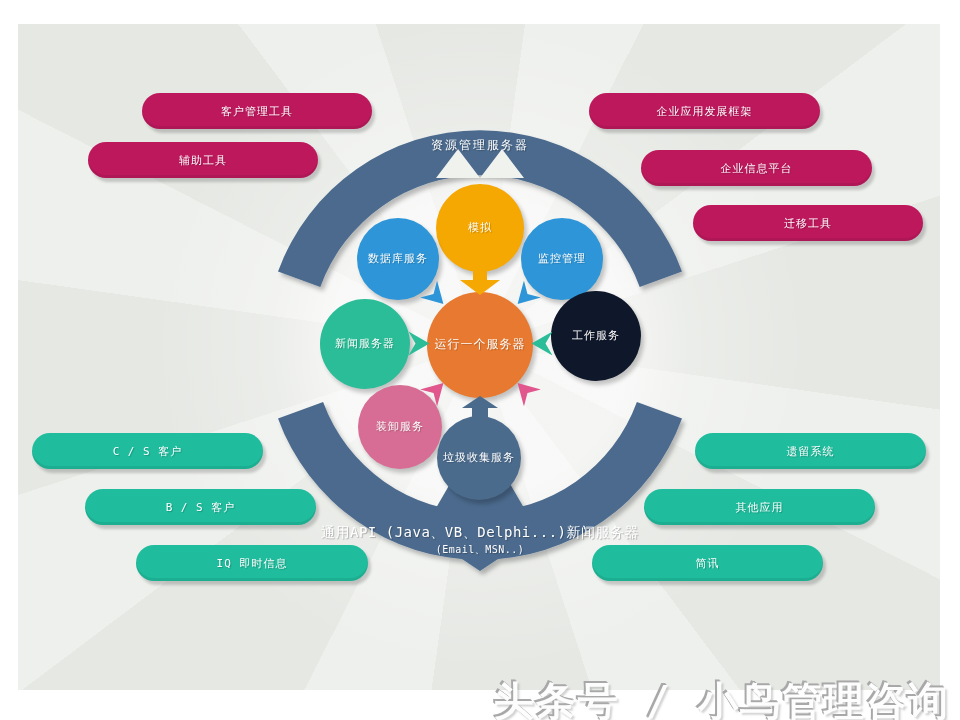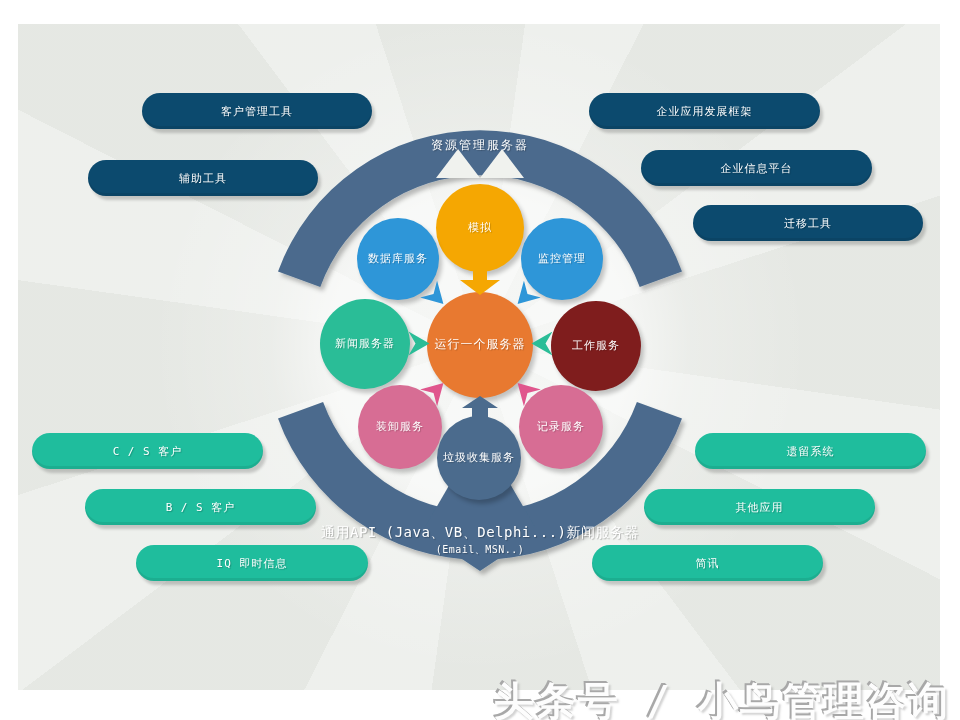--- a/index.html
+++ b/index.html
@@ -16,21 +16,21 @@
   .arc-label.top{top:137px;font-size:12px;letter-spacing:2px;}
   .arc-label.b1{top:524px;font-size:14px;letter-spacing:0.5px;}
   .arc-label.b2{top:543px;font-size:10px;letter-spacing:0.5px;}
   .circle{position:absolute;border-radius:50%;display:flex;align-items:center;justify-content:center;
           color:#ffffff;font-size:11px;letter-spacing:1px;text-align:center;line-height:1.3;
           box-shadow:3px 4px 4px rgba(0,0,0,0.22);text-shadow:1px 1px 1px rgba(0,0,0,0.2);}
   .hub{font-size:12px;}
   .pill{position:absolute;height:36px;border-radius:19px;display:flex;align-items:center;justify-content:center;
         color:#ffffff;font-size:11px;letter-spacing:1px;text-shadow:1px 1px 1px rgba(0,0,0,0.22);
         box-shadow:3px 4px 3px rgba(0,0,0,0.18), inset 0 -3px 0 rgba(0,0,0,0.08);}
-  .teal{background:#0c4a6e;text-align:center;}
+  .teal{background:#be185d;text-align:center;}
   .grn{background:#1FBD9D;}
   .arrow{position:absolute;pointer-events:none;}
   .watermark{position:absolute;right:10px;top:674px;font-size:40px;font-weight:700;letter-spacing:2px;
              color:#fdfdfd;text-shadow:-2px -2px 0 #A8A8A8,-1px -1px 0 #A8A8A8,2px 2px 2px rgba(130,130,130,0.35);}
 </style>
 </head>
 <body>
 
 <div class="stage">
 
@@ -52,23 +52,22 @@
   </svg>
 
   <div class="arc-label top">资源管理服务器</div>
   <div class="arc-label b1">通用API (Java、VB、Delphi...)新闻服务器</div>
   <div class="arc-label b2">(Email、MSN..)</div>
 
   <div class="circle" style="left:436px;top:184px;width:88px;height:88px;background:#F5A702;">模拟</div>
   <div class="circle" style="left:357px;top:218px;width:82px;height:82px;background:#2E96D8;">数据库服务</div>
   <div class="circle" style="left:521px;top:218px;width:82px;height:82px;background:#2E96D8;">监控管理</div>
   <div class="circle" style="left:320px;top:299px;width:90px;height:90px;background:#2ABD97;">新闻服务器</div>
-  <div class="circle" style="left:551px;top:301px;width:90px;height:90px;background:#7f1d1d;">工作服务</div>
+  <div class="circle" style="left:551px;top:291px;width:90px;height:90px;background:#0f172a;">工作服务</div>
   <div class="circle" style="left:358px;top:385px;width:84px;height:84px;background:#D76D94;">装卸服务</div>
-  <div class="circle" style="left:519px;top:385px;width:84px;height:84px;background:#D76D94;">记录服务</div>
   <div class="circle" style="left:437px;top:416px;width:84px;height:84px;background:#4B6B8D;">垃圾收集服务</div>
   <div class="circle hub" style="left:427px;top:292px;width:106px;height:106px;background:#E87930;">运行一个服务器</div>
 
   <svg class="arrow" style="left:460px;top:268px;" width="40" height="27" viewBox="0 0 40 27">
     <polygon points="13,0 27,0 27,12 40,12 20,27 0,12 13,12" fill="#F5A702"></polygon>
     </svg>
   <svg class="arrow" style="left:462px;top:396px;" width="36" height="23" viewBox="0 0 36 23">
     <polygon points="18,0 36,12 26,12 26,23 10,23 10,12 0,12" fill="#4B6B8D"></polygon>
     </svg>
   <svg class="arrow" style="left:424px;top:286px;transform:rotate(135deg);" width="24" height="21" viewBox="0 0 24 21">
@@ -84,21 +83,21 @@
     <polygon points="12,0 24,21 12,14 0,21" fill="#2ABD97"></polygon>
     </svg>
   <svg class="arrow" style="left:424px;top:380px;transform:rotate(45deg);" width="24" height="21" viewBox="0 0 24 21">
     <polygon points="12,0 24,21 12,14 0,21" fill="#E0568D"></polygon>
     </svg>
   <svg class="arrow" style="left:513px;top:380px;transform:rotate(-45deg);" width="24" height="21" viewBox="0 0 24 21">
     <polygon points="12,0 24,21 12,14 0,21" fill="#E0568D"></polygon>
     </svg>
 
   <div class="pill teal" style="left:142px;top:93px;width:230px;">客户管理工具</div>
-  <div class="pill teal" style="left:88px;top:160px;width:230px;">辅助工具</div>
+  <div class="pill teal" style="left:88px;top:142px;width:230px;">辅助工具</div>
 
   <div class="pill teal" style="left:589px;top:93px;width:231px;">企业应用发展框架</div>
   <div class="pill teal" style="left:641px;top:150px;width:231px;">企业信息平台</div>
   <div class="pill teal" style="left:693px;top:205px;width:230px;">迁移工具</div>
 
   <div class="pill grn" style="left:32px;top:433px;width:231px;">C / S 客户</div>
   <div class="pill grn" style="left:85px;top:489px;width:231px;">B / S 客户</div>
   <div class="pill grn" style="left:136px;top:545px;width:232px;">IQ 即时信息</div>
 
   <div class="pill grn" style="left:695px;top:433px;width:231px;">遗留系统</div>

